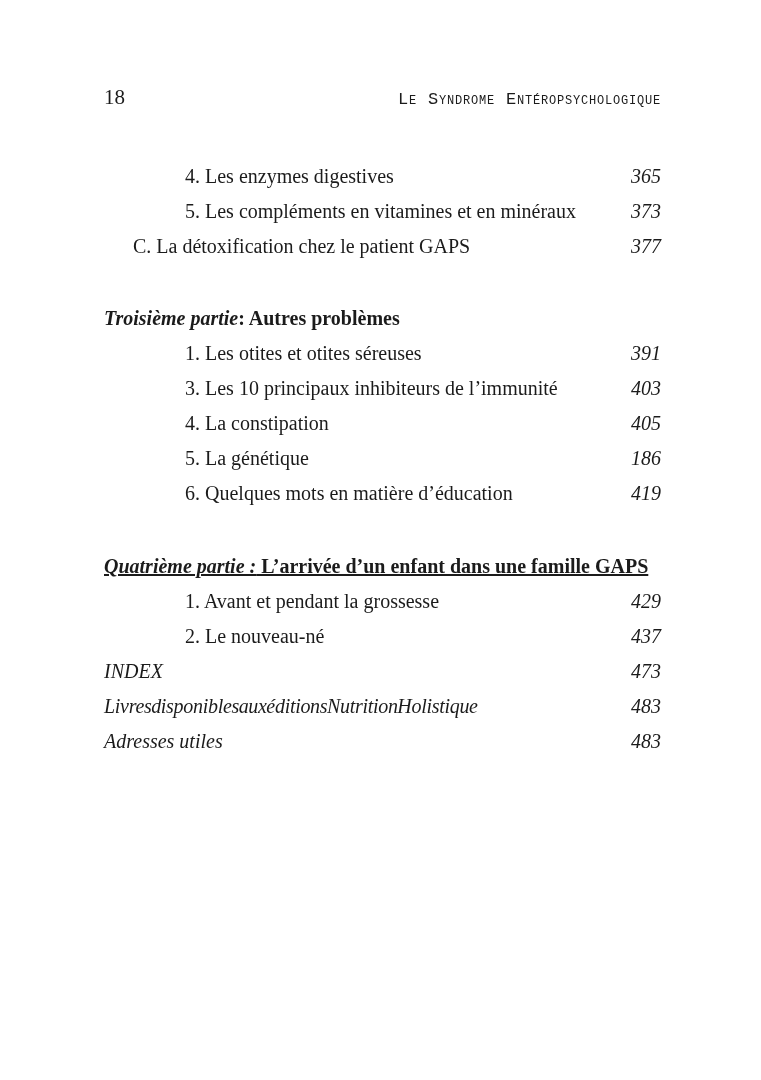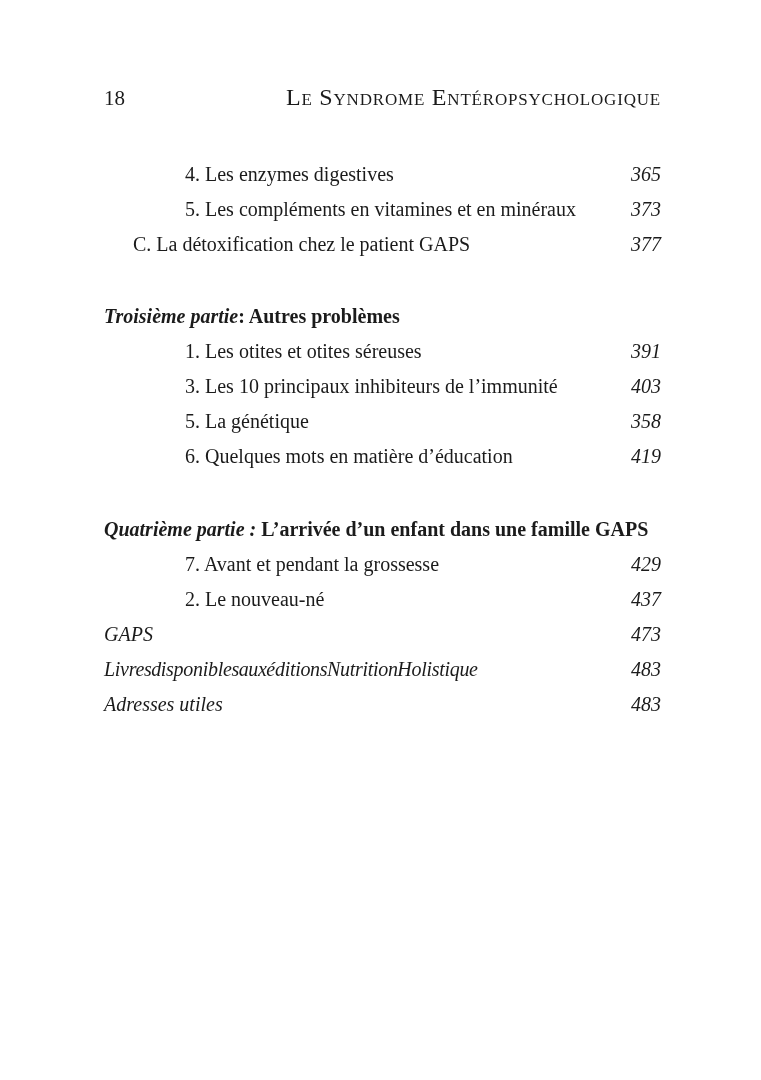--- a/index.html
+++ b/index.html
@@ -25,22 +25,23 @@
     justify-content: space-between;
     align-items: baseline;
     padding-top: 85px;
     line-height: 24px;
   }
   .folio {
     font-size: 21px;
   }
   .running-title {
     font-variant: small-caps;
-    font-size: 24px;
+    font-size: 17px;
     letter-spacing: 0.8px;
+    font-family: Liberation Mono, monospace;
   }
   .toc {
     margin-top: 47px;
   }
   .row {
     display: flex;
     justify-content: space-between;
     align-items: baseline;
     line-height: 35px;
     font-size: 20px;
@@ -54,21 +55,21 @@
     text-align: right;
   }
   .part .part-name {
     font-style: italic;
     font-weight: bold;
   }
   .part .part-rest {
     font-weight: bold;
   }
   .gap { margin-top: 37px; }
-  .gap-lg { margin-top: 38px; }
+  .gap-lg { margin-top: 38px; text-decoration: underline; }
   .final .label, .final .pageno {
     font-style: italic;
   }
   .tight .label {
     word-spacing: -5px;
     letter-spacing: -0.3px;
   }
 </style>
 </head>
 <body>
@@ -101,42 +102,46 @@
       </div>
       <div class="row lvl2">
         <span class="label">1. Les otites et otites séreuses</span>
         <span class="pageno">391</span>
       </div>
       <div class="row lvl2">
         <span class="label">3. Les 10 principaux inhibiteurs de l’immunité</span>
         <span class="pageno">403</span>
       </div>
       <div class="row lvl2">
+        <span class="label">4. La constipation</span>
+        <span class="pageno">405</span>
+      </div>
+      <div class="row lvl2">
         <span class="label">5. La génétique</span>
-        <span class="pageno">358</span>
+        <span class="pageno">186</span>
       </div>
       <div class="row lvl2">
         <span class="label">6. Quelques mots en matière d’éducation</span>
         <span class="pageno">419</span>
       </div>
 
       <div class="row part gap-lg">
         <span class="label"><span class="part-name">Quatrième partie :</span><span class="part-rest"> L’arrivée d’un enfant dans une famille GAPS</span></span>
       </div>
       <div class="row lvl2">
-        <span class="label">7. Avant et pendant la grossesse</span>
+        <span class="label">1. Avant et pendant la grossesse</span>
         <span class="pageno">429</span>
       </div>
       <div class="row lvl2">
         <span class="label">2. Le nouveau-né</span>
         <span class="pageno">437</span>
       </div>
 
       <div class="row final">
-        <span class="label">GAPS</span>
+        <span class="label">INDEX</span>
         <span class="pageno">473</span>
       </div>
       <div class="row final tight">
         <span class="label">Livres disponibles aux éditions Nutrition Holistique</span>
         <span class="pageno">483</span>
       </div>
       <div class="row final">
         <span class="label">Adresses utiles</span>
         <span class="pageno">483</span>
       </div>

